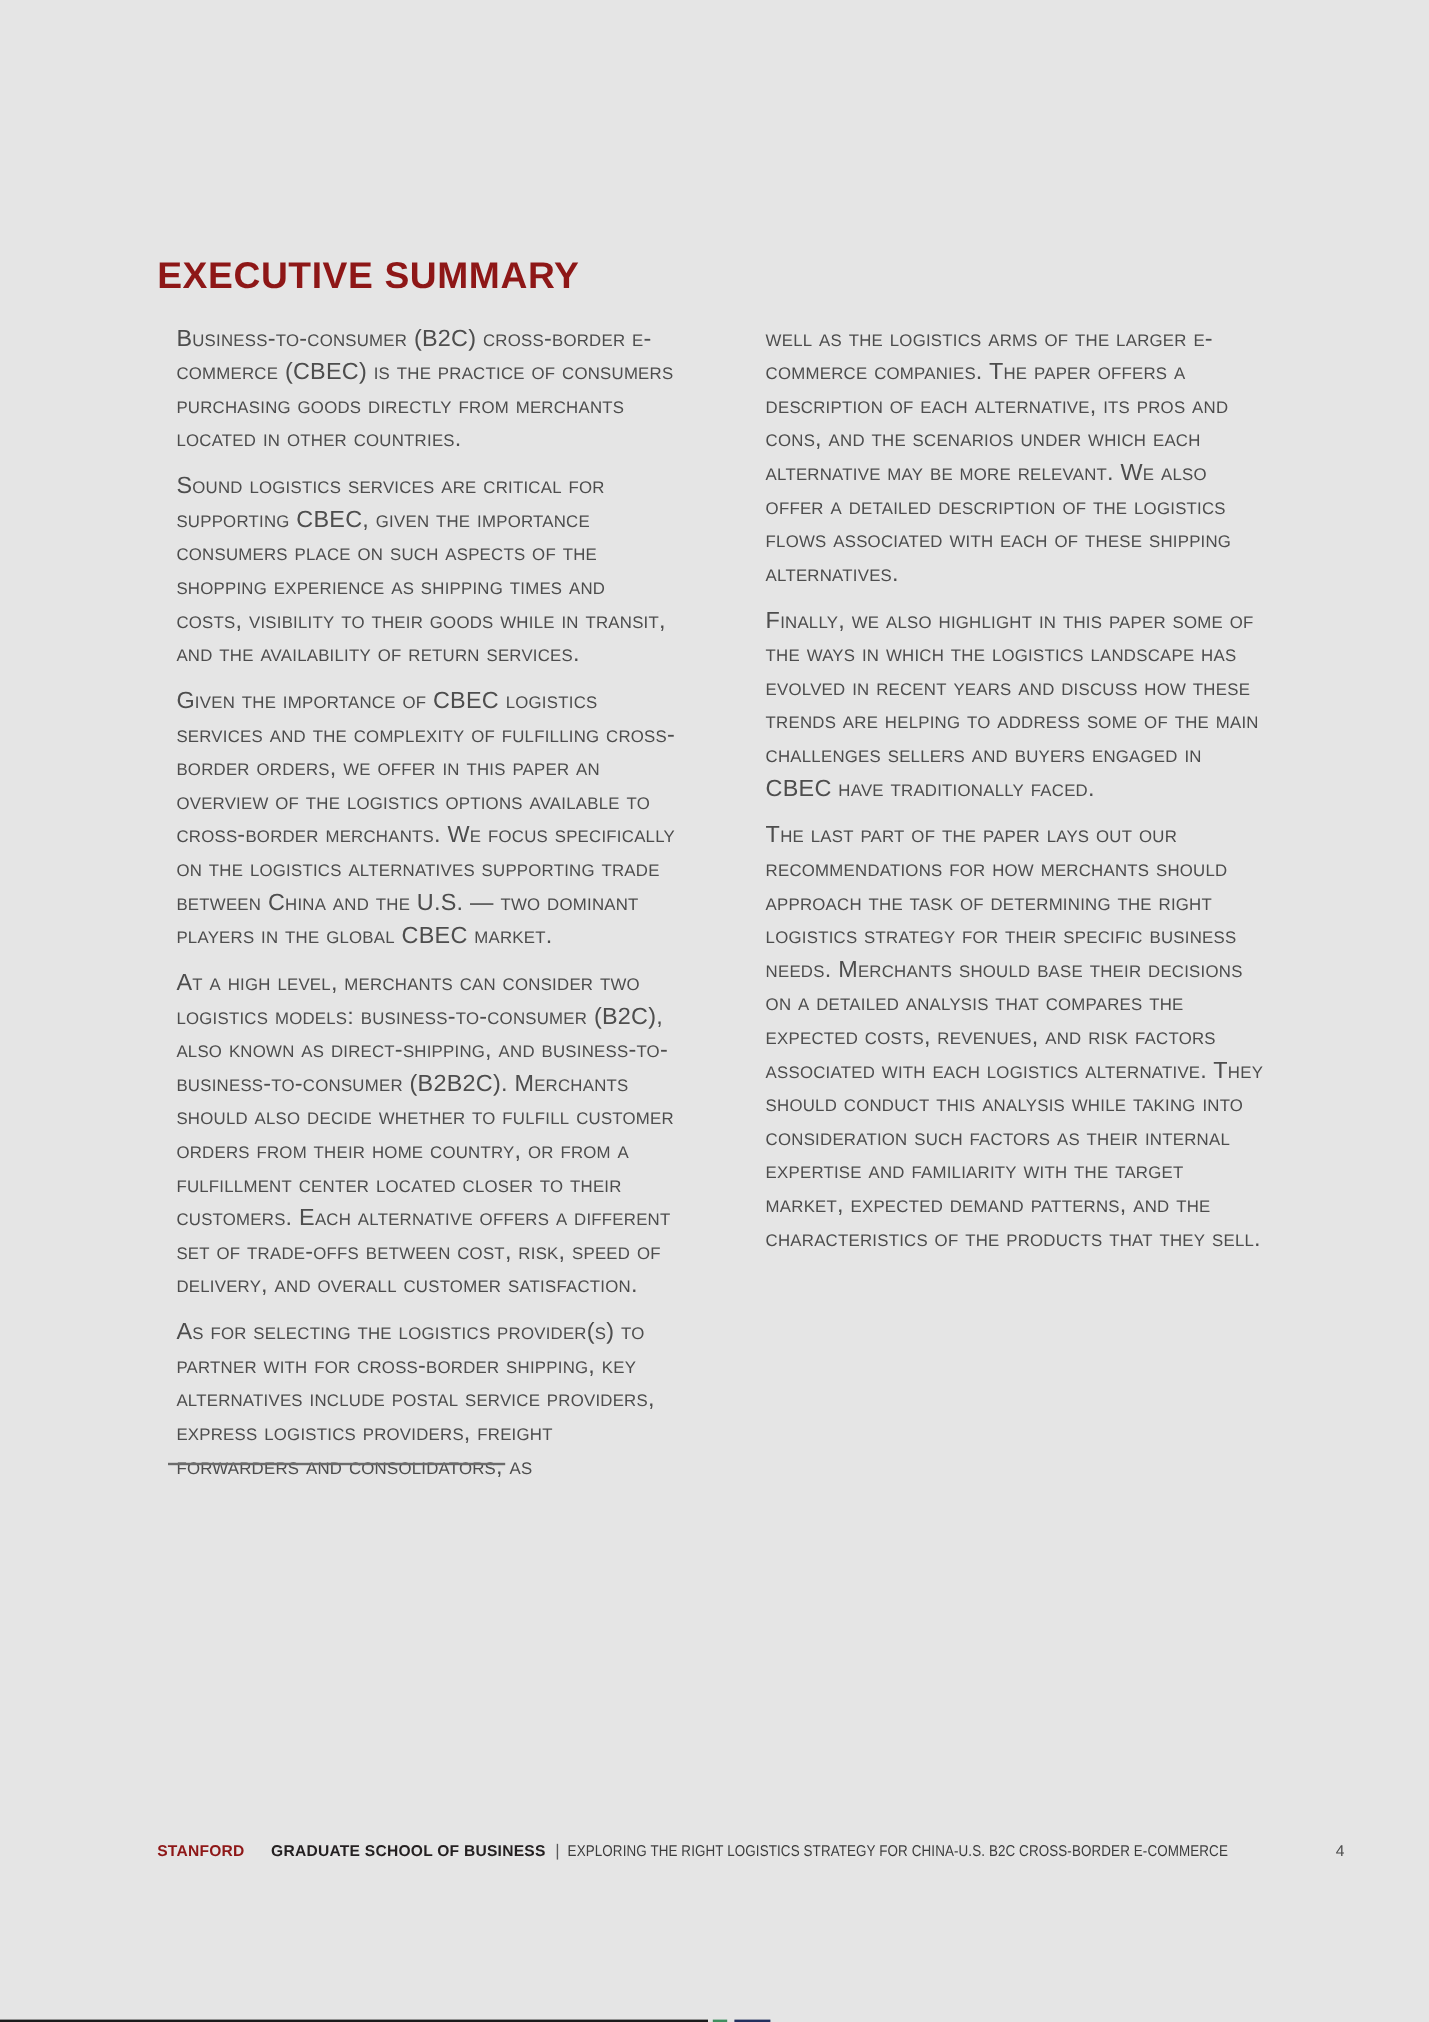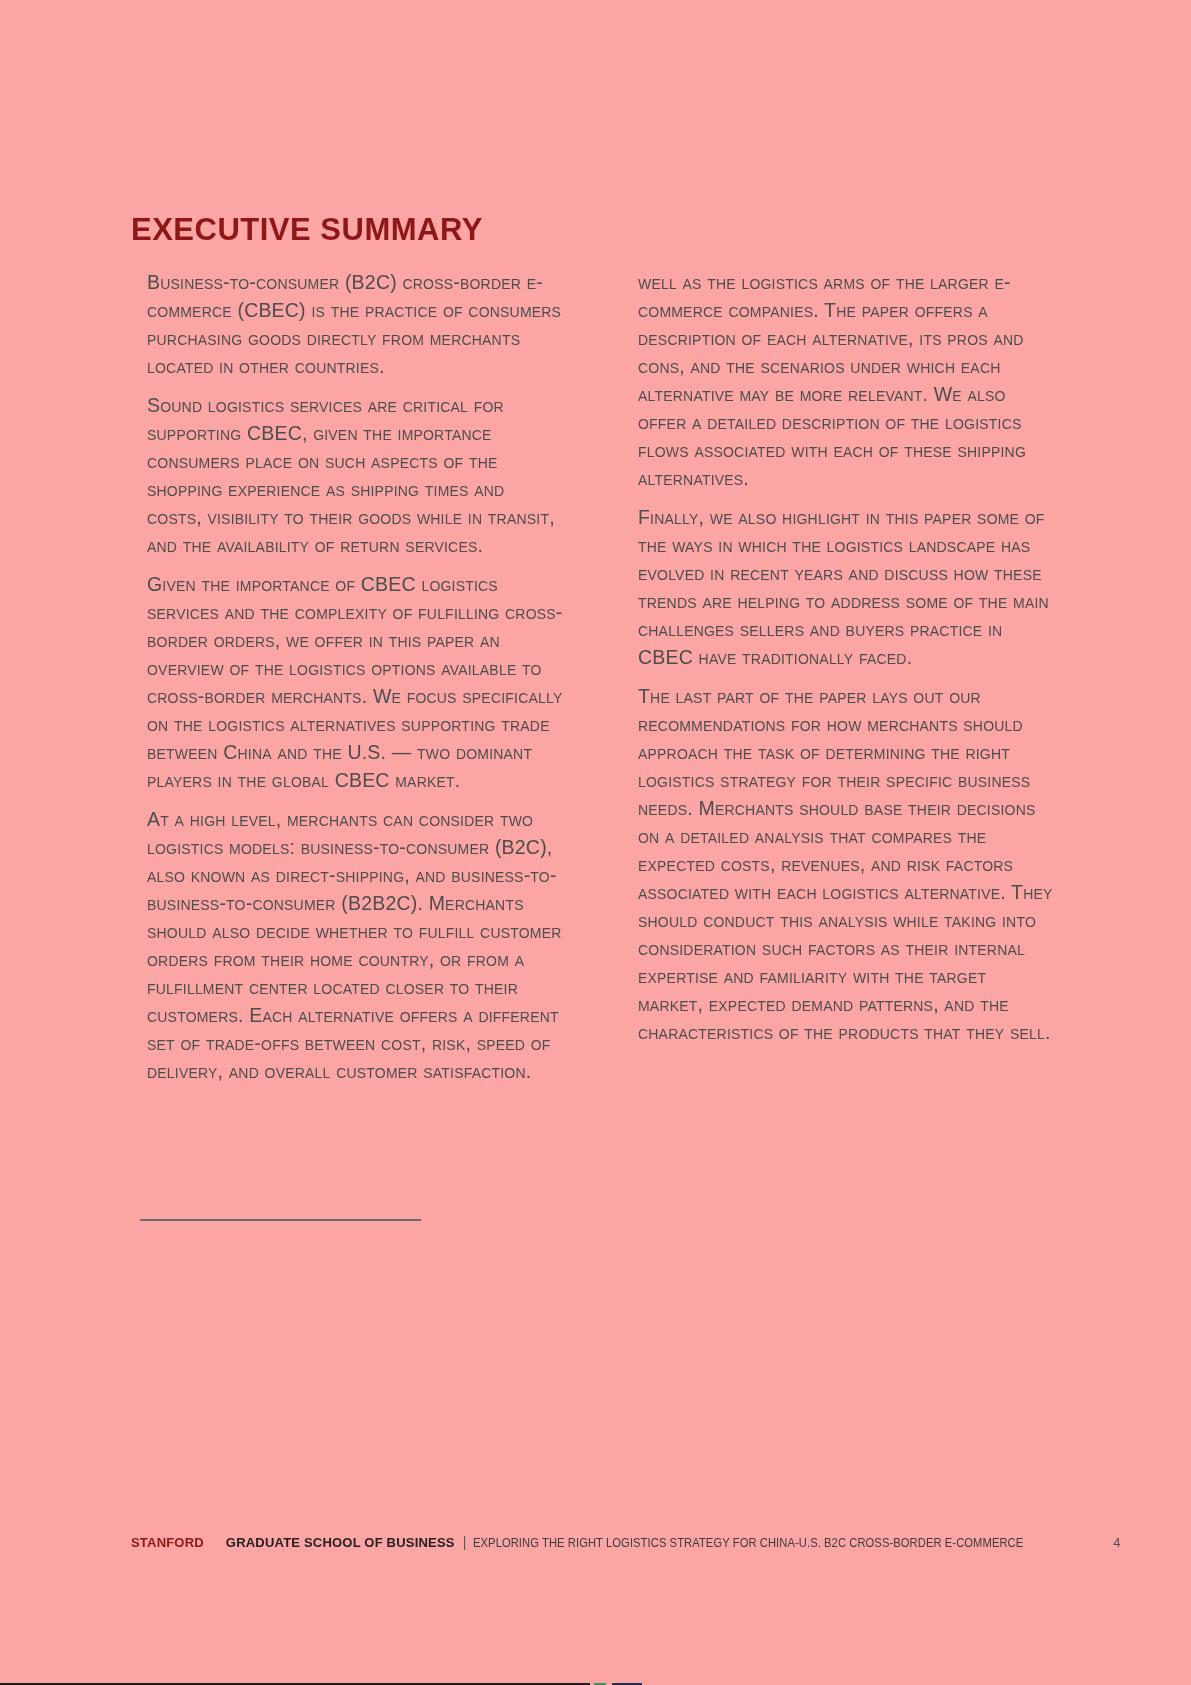--- a/index.html
+++ b/index.html
@@ -4,21 +4,21 @@
 <style>
   html, body {
     margin: 0;
     padding: 0;
     background: #ffffff;
   }
   .page {
     position: relative;
     width: 1191px;
     height: 1685px;
-    background: #fca5a5;
+    background: #e5e5e5;
     font-family: "Liberation Sans", sans-serif;
     overflow: hidden;
   }
   .doc-title {
     position: absolute;
     left: 131px;
     top: 212px;
     margin: 0;
     font-size: 31px;
     font-weight: bold;
@@ -124,25 +124,26 @@
 
 <div class="page">
 
   <h1 class="doc-title">EXECUTIVE SUMMARY</h1>
 
   <div class="col col-left">
     <p>Business-to-consumer (B2C) cross-border e-commerce (CBEC) is the practice of consumers purchasing goods directly from merchants located in other countries.</p>
     <p>Sound logistics services are critical for supporting CBEC, given the importance consumers place on such aspects of the shopping experience as shipping times and costs, visibility to their goods while in transit, and the availability of return services.</p>
     <p>Given the importance of CBEC logistics services and the complexity of fulfilling cross-border orders, we offer in this paper an overview of the logistics options available to cross-border merchants. We focus specifically on the logistics alternatives supporting trade between China and the U.S. — two dominant players in the global CBEC market.</p>
     <p>At a high level, merchants can consider two logistics models: business-to-consumer (B2C), also known as direct-shipping, and business-to-business-to-consumer (B2B2C). Merchants should also decide whether to fulfill customer orders from their home country, or from a fulfillment center located closer to their customers. Each alternative offers a different set of trade-offs between cost, risk, speed of delivery, and overall customer satisfaction.</p>
+    <p>As for selecting the logistics provider(s) to partner with for cross-border shipping, key alternatives include postal service providers, express logistics providers, freight forwarders and consolidators, as</p>
   </div>
 
   <div class="col col-right">
     <p>well as the logistics arms of the larger e-commerce companies. The paper offers a description of each alternative, its pros and cons, and the scenarios under which each alternative may be more relevant. We also offer a detailed description of the logistics flows associated with each of these shipping alternatives.</p>
-    <p>Finally, we also highlight in this paper some of the ways in which the logistics landscape has evolved in recent years and discuss how these trends are helping to address some of the main challenges sellers and buyers practice in CBEC have traditionally faced.</p>
+    <p>Finally, we also highlight in this paper some of the ways in which the logistics landscape has evolved in recent years and discuss how these trends are helping to address some of the main challenges sellers and buyers engaged in CBEC have traditionally faced.</p>
     <p>The last part of the paper lays out our recommendations for how merchants should approach the task of determining the right logistics strategy for their specific business needs. Merchants should base their decisions on a detailed analysis that compares the expected costs, revenues, and risk factors associated with each logistics alternative. They should conduct this analysis while taking into consideration such factors as their internal expertise and familiarity with the target market, expected demand patterns, and the characteristics of the products that they sell.</p>
   </div>
 
   <div class="footnote-rule"></div>
 
   <div class="footer">
     <span class="brand-primary">STANFORD</span>
     <span class="brand-secondary">GRADUATE SCHOOL OF BUSINESS</span>
     <span class="footer-sep">|</span>
     <span class="doc-subtitle">EXPLORING THE RIGHT LOGISTICS STRATEGY FOR CHINA-U.S. B2C CROSS-BORDER E-COMMERCE</span>

